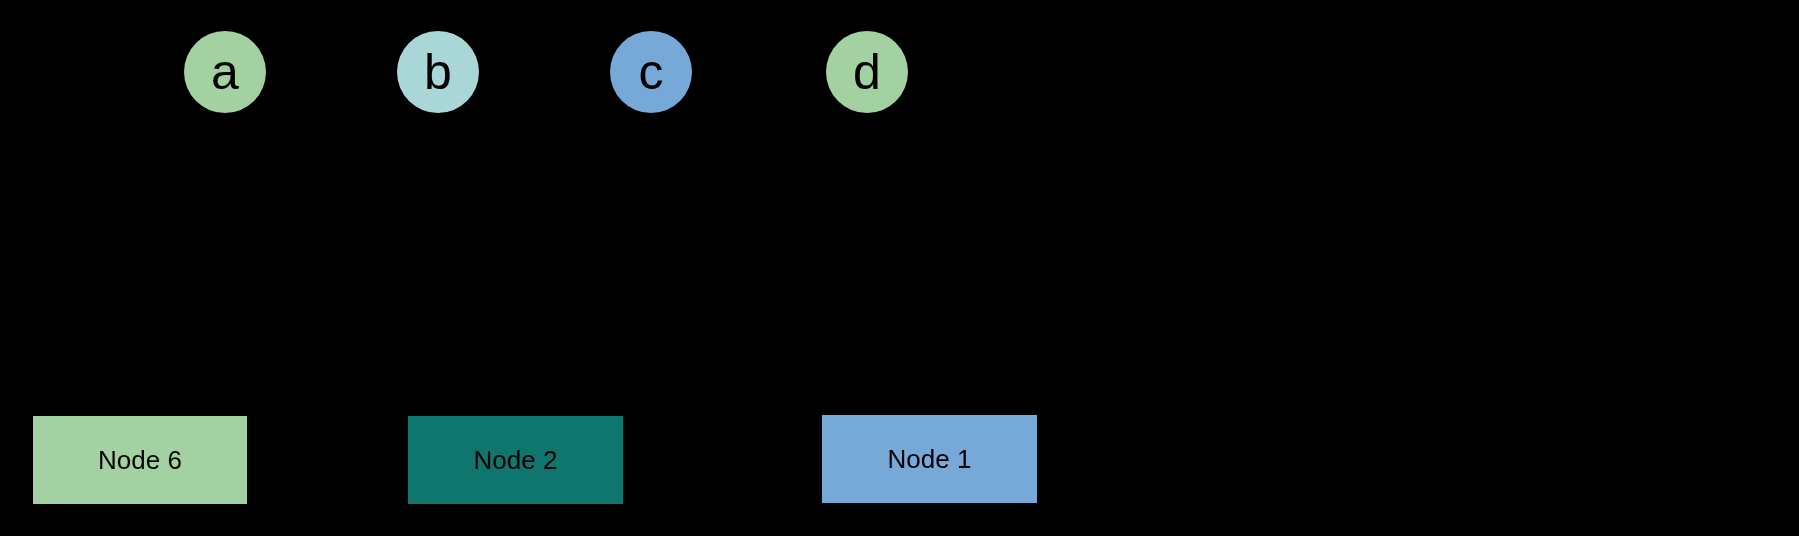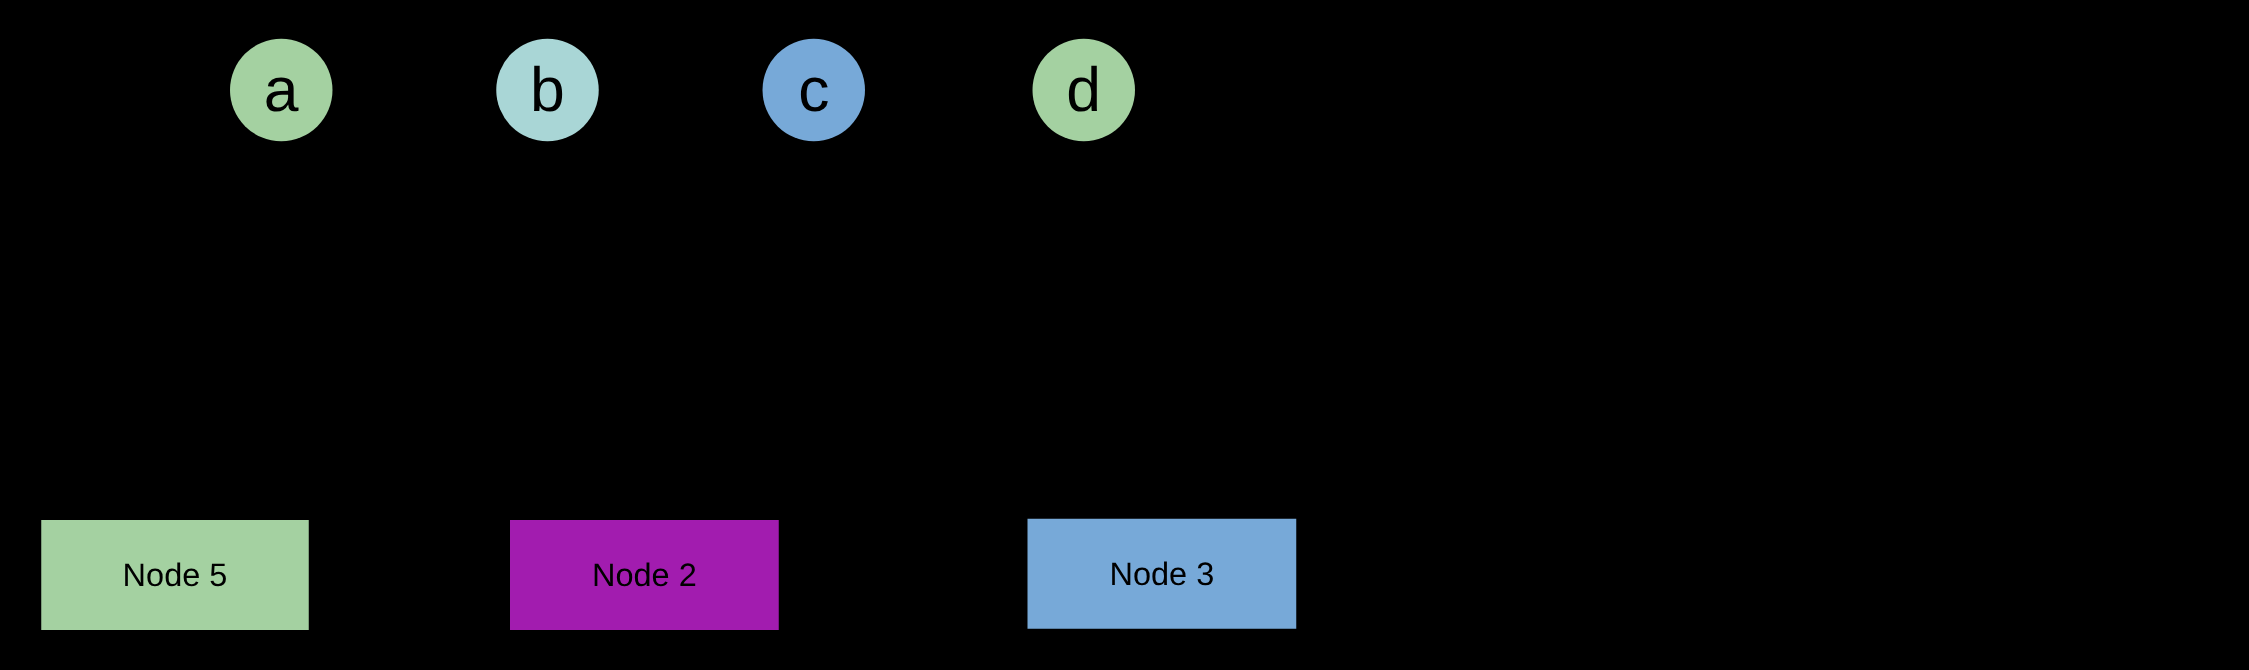--- a/index.html
+++ b/index.html
@@ -89,22 +89,22 @@
   </div>
   <div class="key-circle" id="key-c" style="background-color: rgb(119, 169, 216);">
     <span>c</span>
   </div>
   <div class="key-circle" id="key-d" style="background-color: rgb(164, 209, 161);">
     <span>d</span>
   </div>
 
 
   <div class="node-box" id="node-1" style="background-color: rgb(164, 209, 161);">
-    <span>Node 5</span>
+    <span>Node 6</span>
   </div>
-  <div class="node-box" id="node-2" style="background-color: #a21caf;">
+  <div class="node-box" id="node-2" style="background-color: #0f766e;">
     <span>Node 2</span>
   </div>
   <div class="node-box" id="node-3" style="background-color: rgb(119, 169, 216);">
-    <span>Node 3</span>
+    <span>Node 1</span>
   </div>
 
 </div>
 
 </body></html>

